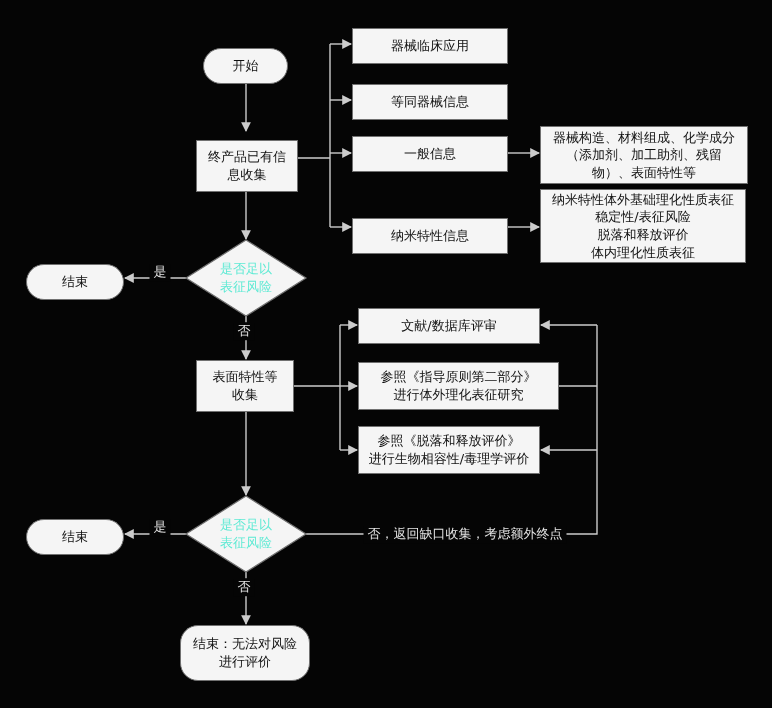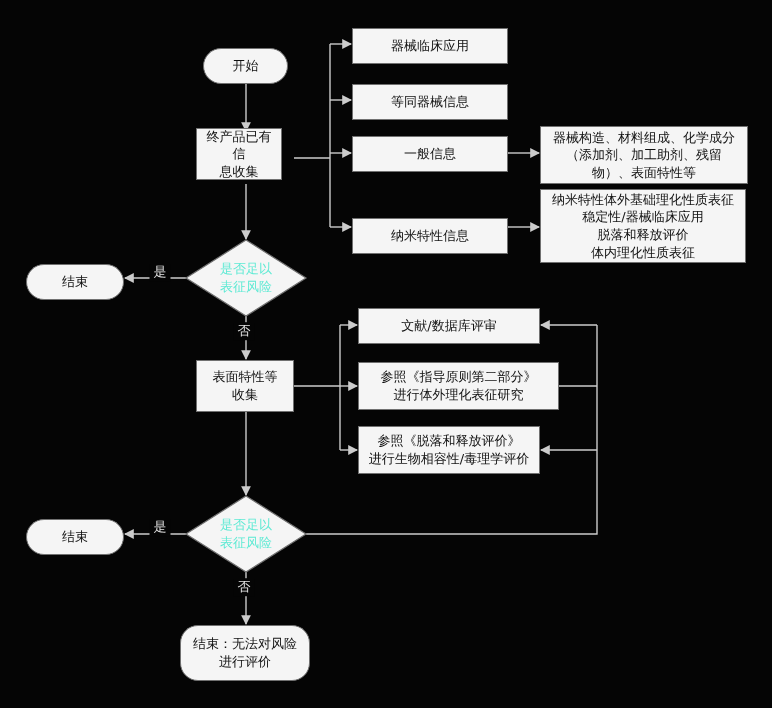--- a/index.html
+++ b/index.html
@@ -128,25 +128,25 @@
 
   <div class="node" style="left:352px;top:136px;width:156px;height:34px">一般信息</div>
 
   <div class="node" style="left:540px;top:126px;width:208px;height:58px">器械构造、材料组成、化学成分
 （添加剂、加工助剂、残留
 物）、表面特性等</div>
 
   <div class="node" style="left:352px;top:218px;width:156px;height:18px">纳米特性信息</div>
 
   <div class="node" style="left:540px;top:189px;width:206px;height:74px">纳米特性体外基础理化性质表征
-稳定性/器械临床应用
+稳定性/表征风险
 脱落和释放评价
 体内理化性质表征</div>
 
-  <div class="node" style="left:196px;top:128px;width:86px;height:52px">终产品已有信
+  <div class="node" style="left:196px;top:140px;width:102px;height:52px">终产品已有信
 息收集</div>
 
   <div class="diamond-label" style="left:186px;top:240px;width:120px;height:76px">是否足以
 表征风险</div>
 
   <div class="node stadium" style="left:26px;top:264px;width:98px;height:29px">结束</div>
 
   <div class="node" style="left:196px;top:360px;width:98px;height:52px">表面特性等
 收集</div>
 
@@ -163,14 +163,15 @@
 
   <div class="node stadium" style="left:26px;top:519px;width:98px;height:29px">结束</div>
 
   <div class="node stadium" style="left:180px;top:625px;width:130px;height:56px">结束：无法对风险
 进行评价</div>
 
   <div class="edge-label" style="left:160px;top:272px">是</div>
   <div class="edge-label" style="left:244px;top:331px">否</div>
   <div class="edge-label" style="left:160px;top:527px">是</div>
   <div class="edge-label" style="left:244px;top:587px">否</div>
+  <div class="edge-label" style="left:465px;top:534px">否，返回缺口收集，考虑额外终点</div>
 
 </div>
 
 </body></html>

